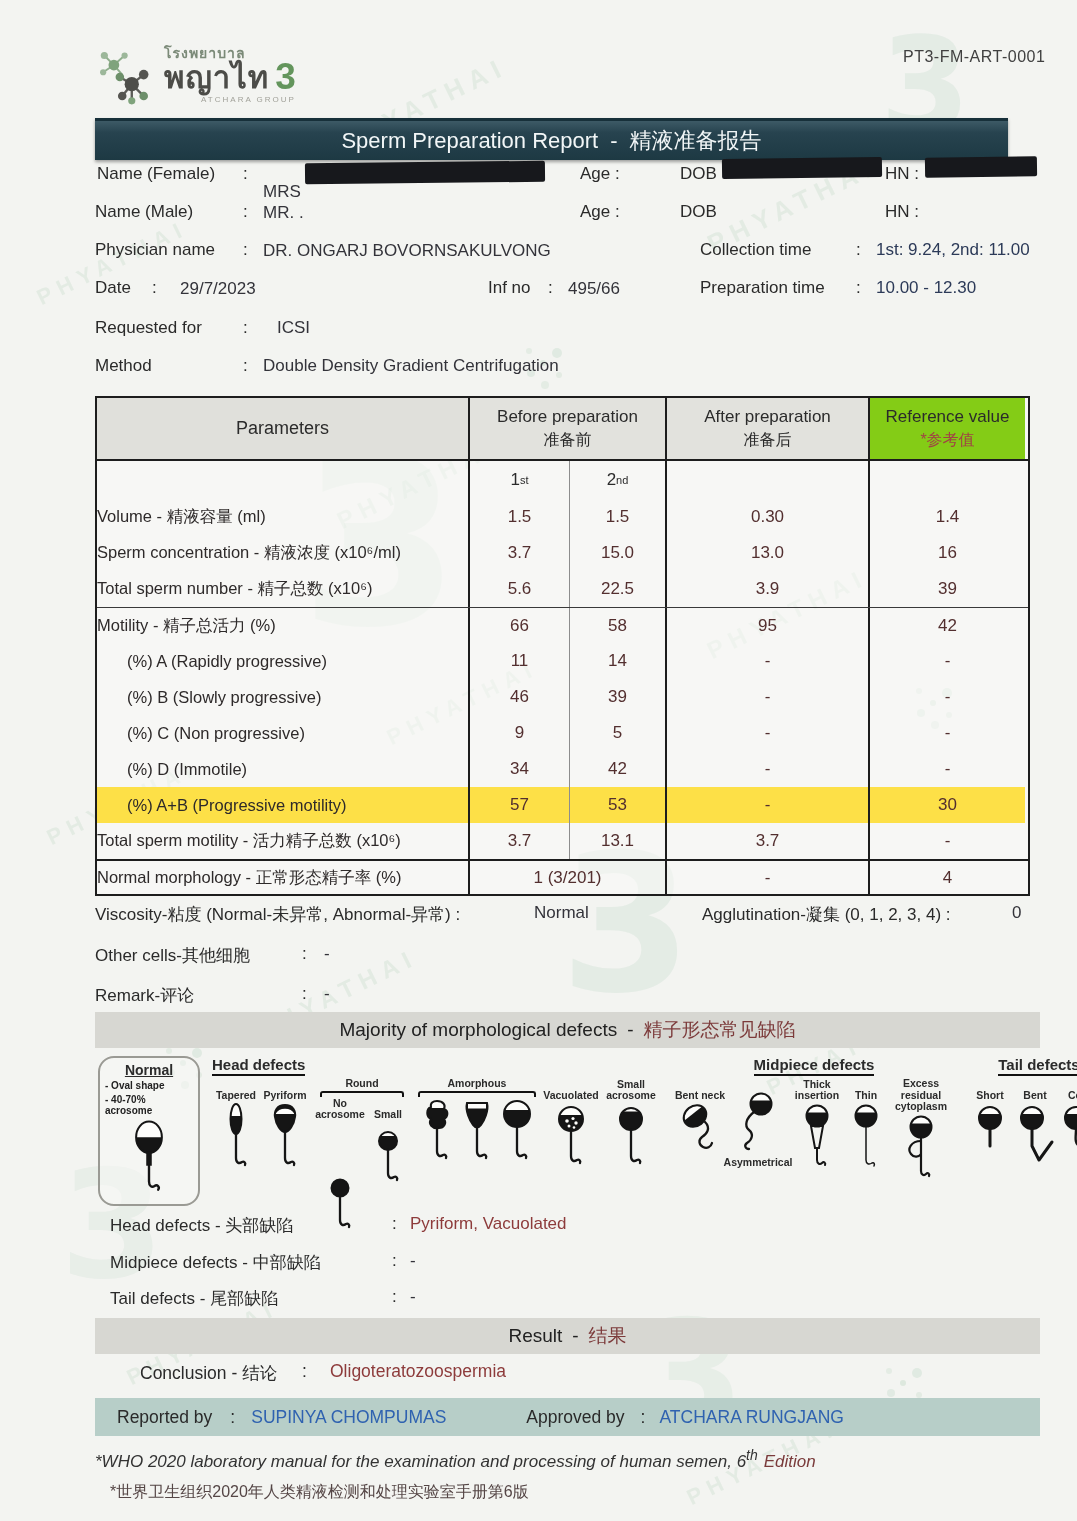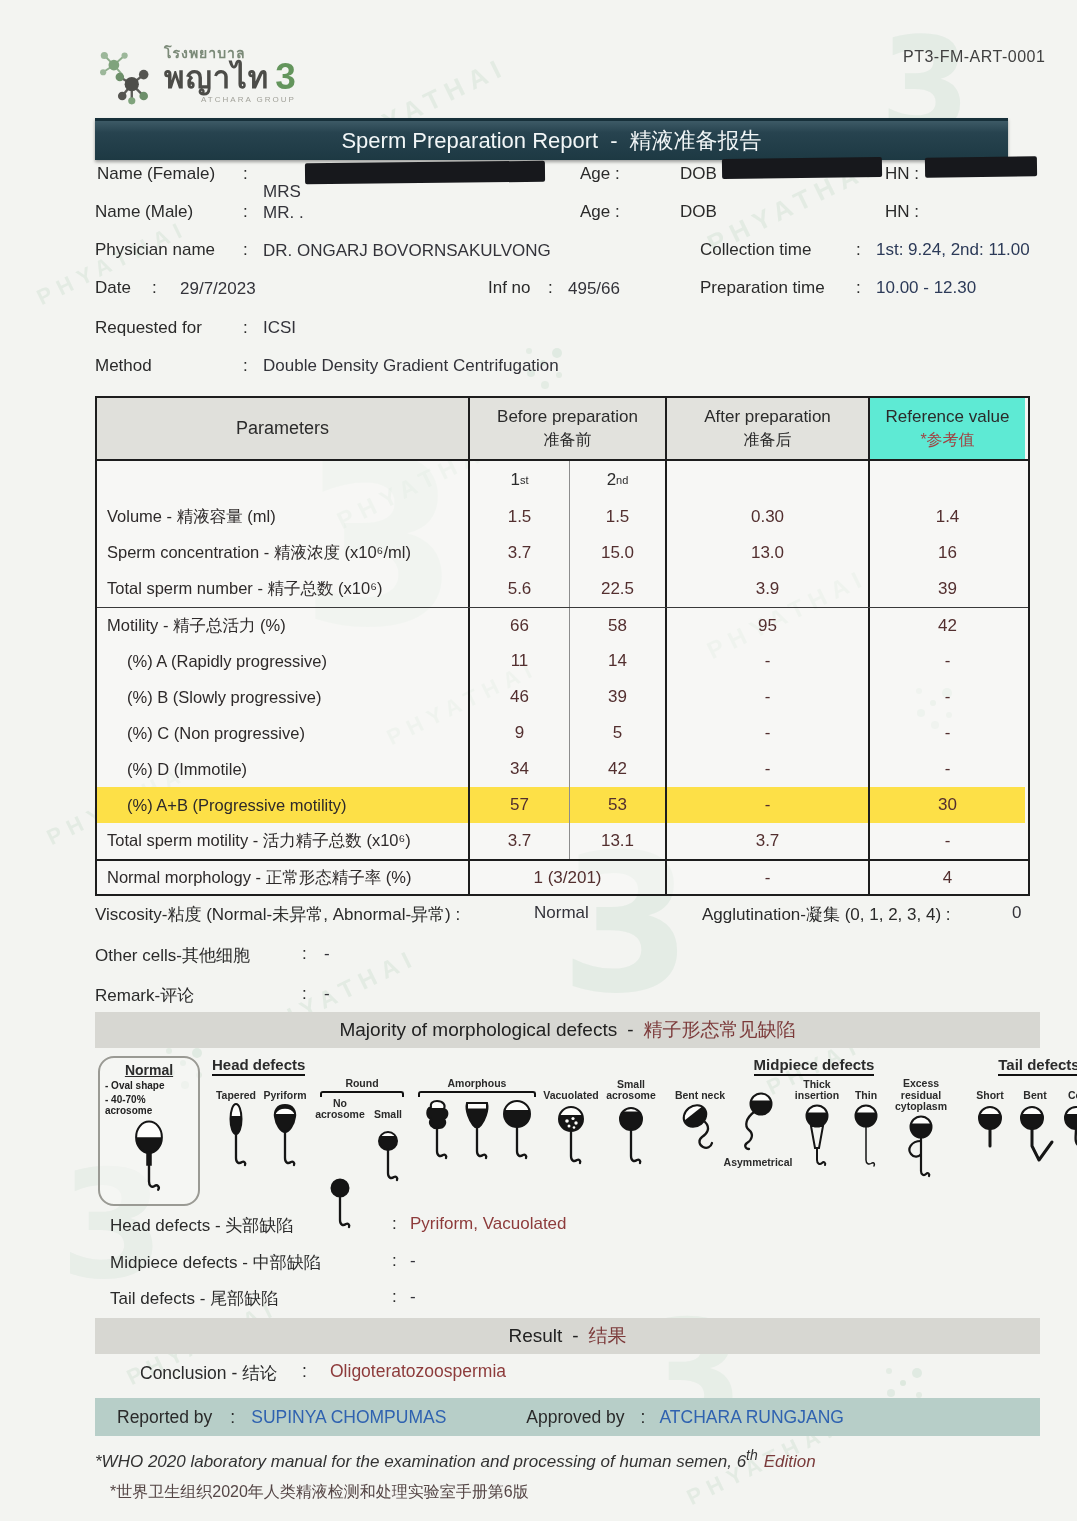--- a/index.html
+++ b/index.html
@@ -63,21 +63,21 @@
 
   .req-line { position:absolute; font-size:17px; }
 
   
   .ptable {
     position:absolute; left:95px; top:396px; width:935px;
     border:2.5px solid #1d1d1d; background:rgba(250,250,248,0.55);
   }
   .trow { display:flex; }
   .cell { display:flex; align-items:center; justify-content:center; }
-  .c-param { flex:0 0 373px; justify-content:flex-start; padding-left:10px; border-right:2px solid #1d1d1d; }
+  .c-param { flex:0 0 373px; justify-content:flex-start; border-right:2px solid #1d1d1d; }
   .c-b1 { flex:0 0 100px; border-right:1.3px solid #8d8d8d; }
   .c-b2 { flex:0 0 97px; border-right:2px solid #1d1d1d; }
   .c-after { flex:0 0 203px; border-right:2px solid #1d1d1d; }
   .c-ref { flex:0 0 auto; width:155px; }
   .c-bmerge { flex:0 0 197px; border-right:2px solid #1d1d1d; }
 
   .thead { height:63px; border-bottom:2px solid #1d1d1d; }
   .thead .cell { flex-direction:column; background:#e2e2dd; font-size:17px; line-height:1.35; }
   .thead .c-param { justify-content:center; padding-left:0; font-size:18px; background:#e0e0db; }
   .thead .c-bhead { flex:0 0 197px; border-right:2px solid #1d1d1d; }
@@ -254,40 +254,40 @@
       <span class="lab" style="left:548px; top:114px;">:</span>
       <span class="val" style="left:568px; top:115px;">495/66</span>
       <span class="lab" style="left:700px; top:114px;">Preparation time</span>
       <span class="lab" style="left:856px; top:114px;">:</span>
       <span class="val-blue" style="left:876px; top:114px;">10.00  -  12.30</span>
     </div>
 
     <div class="req-line" style="left:0; top:318px; position:absolute; width:1077px;">
       <span class="lab abs" style="left:95px;">Requested for</span>
       <span class="lab abs" style="left:243px;">:</span>
-      <span class="val abs" style="left:263px;">ICSI</span>
+      <span class="val abs" style="left:277px;">ICSI</span>
     </div>
     <div class="req-line" style="left:0; top:356px; position:absolute; width:1077px;">
       <span class="lab abs" style="left:95px;">Method</span>
       <span class="lab abs" style="left:243px;">:</span>
       <span class="val abs" style="left:263px;">Double Density Gradient Centrifugation</span>
     </div>
 
     <div class="ptable">
       <div class="trow thead">
         <div class="cell c-param">Parameters</div>
         <div class="cell c-bhead">
           <div>Before preparation</div>
           <div class="th-zh">准备前</div>
         </div>
         <div class="cell c-after">
           <div>After preparation</div>
           <div class="th-zh">准备后</div>
         </div>
-        <div class="cell c-ref" style="background:#5eead4;">
+        <div class="cell c-ref" style="background:#84cc16;">
           <div>Reference value</div>
           <div class="th-zh ref-zh">*参考值</div>
         </div>
       </div>
       <div class="trow tsub">
         <div class="cell c-param"></div>
         <div class="cell c-b1">
           <span>1</span>
             <sup>st</sup>
         </div>

